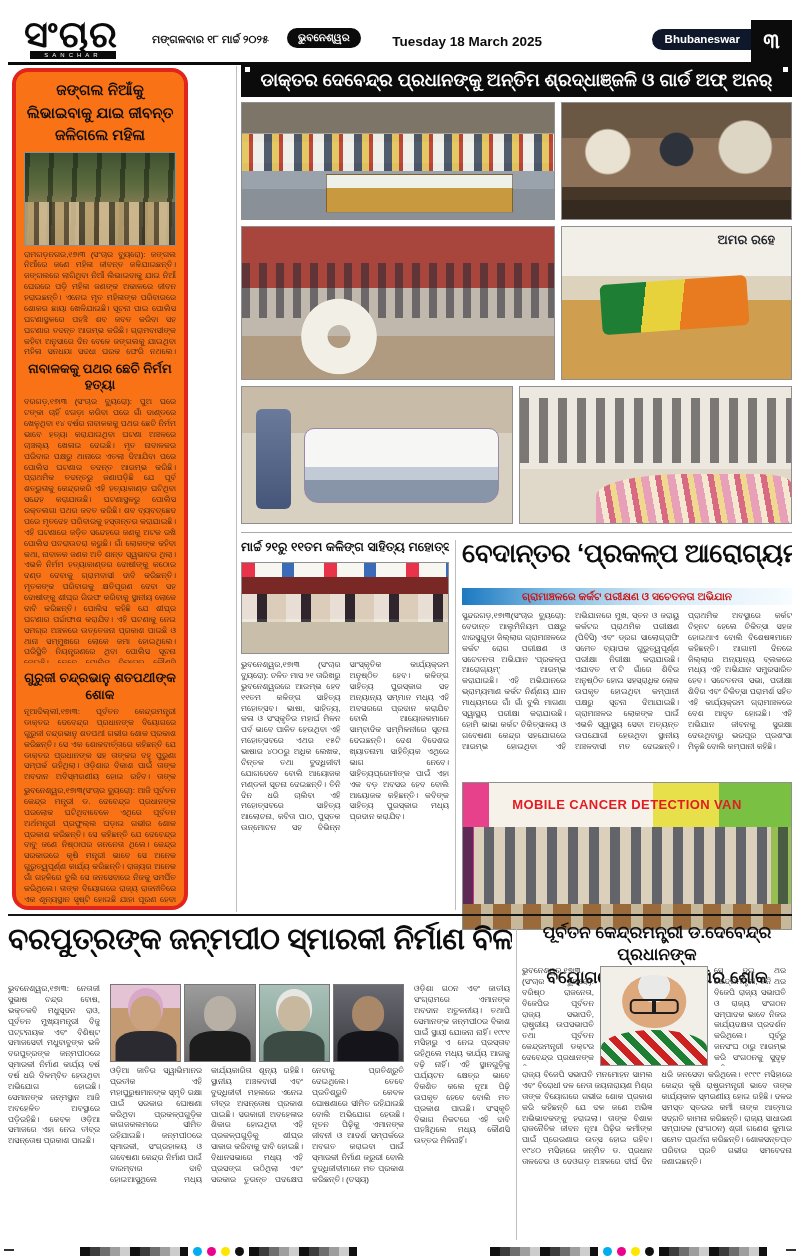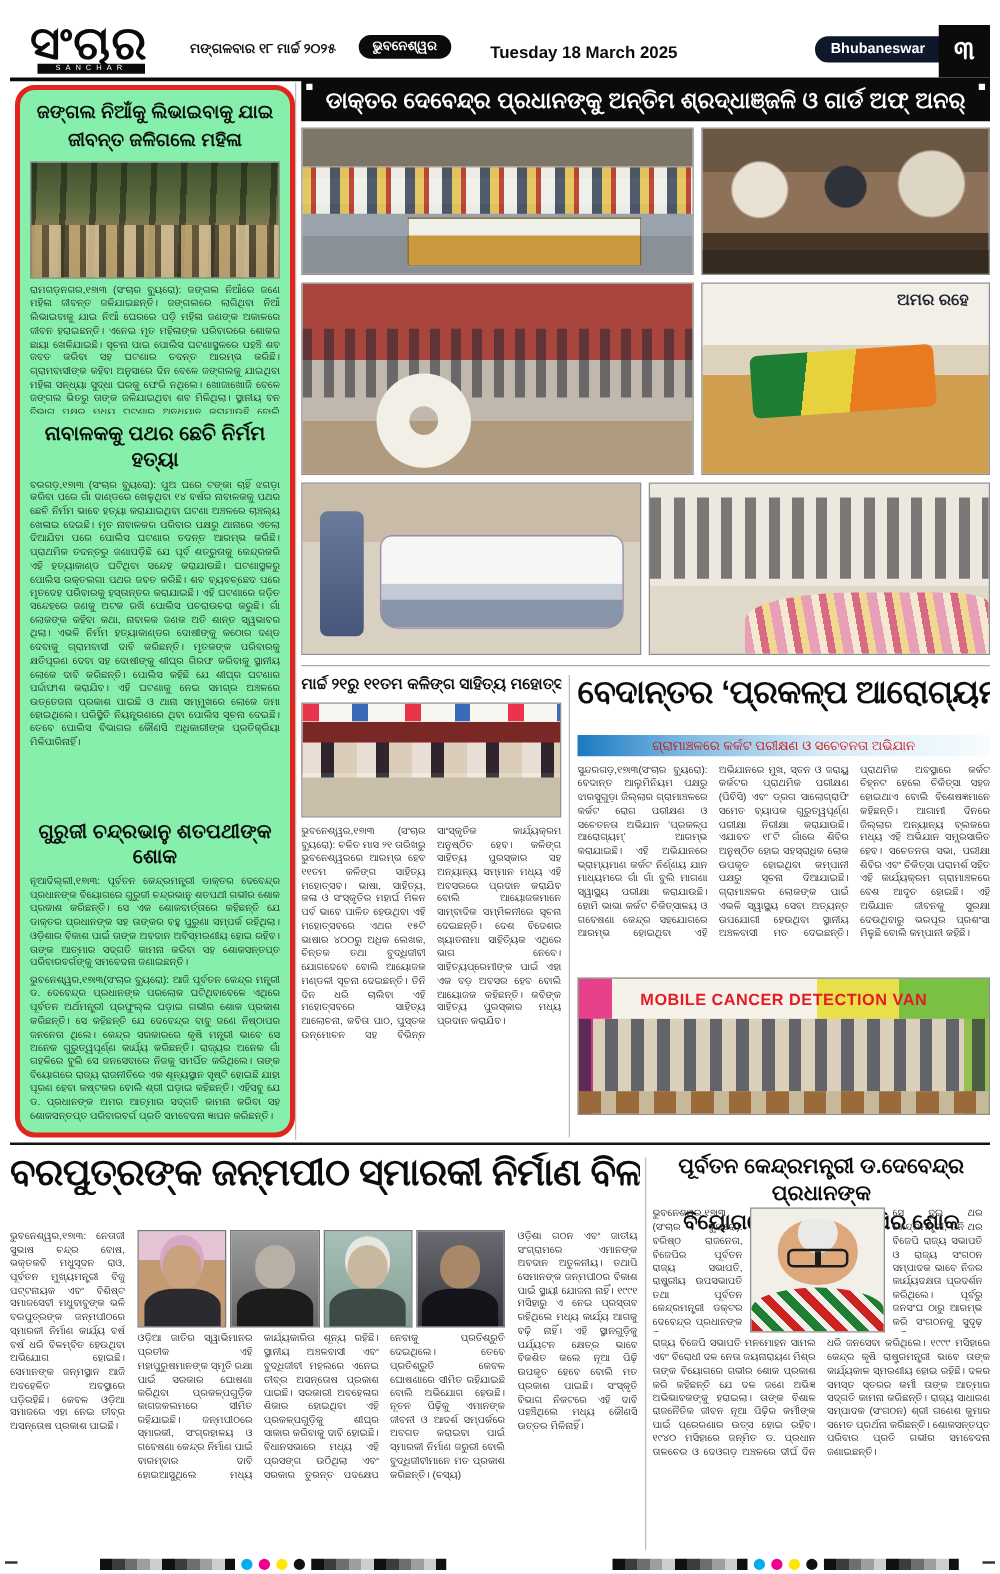--- a/index.html
+++ b/index.html
@@ -118,39 +118,39 @@
         transform:translateX(-50%);border-radius:48%;
         background:radial-gradient(circle at 50% 22%,#e9e9e7 0 30%,#dca87c 31% 100%);}
   .ph-pradhan::after{content:"";position:absolute;left:0;right:0;bottom:0;height:36%;
         border-radius:55% 55% 0 0;
         background:repeating-linear-gradient(45deg,#cc2222 0 7px,#f2f0ea 7px 12px,#1e7e34 12px 19px,#f2f0ea 19px 24px);}
   .ph-pradhan .specs{position:absolute;top:33%;left:50%;transform:translateX(-50%);width:42%;height:11%;
         border:2px solid #1c1c1c;border-radius:5px;z-index:2;
         background:linear-gradient(90deg,rgba(0,0,0,0) 45%,#1c1c1c 45% 55%,rgba(0,0,0,0) 55%);}
 
   
-  .red-box{position:absolute;left:12px;top:68px;width:224px;height:842px;border:4px solid #e1241c;
-        border-radius:16px;box-sizing:border-box;padding:7px 8px;overflow:hidden;background:#86efac;}
+  .red-box{position:absolute;left:12px;top:68px;width:176px;height:842px;border:4px solid #e1241c;
+        border-radius:16px;box-sizing:border-box;padding:7px 8px;overflow:hidden;background:#f97316;}
   .red-box .h1{font-size:15px;text-align:center;line-height:1.5;}
-  .red-box .h2{font-size:16px;text-align:center;line-height:1.3;margin-top:7px;}
+  .red-box .h2{font-size:13px;text-align:center;line-height:1.3;margin-top:7px;}
 
   
   .lead-banner{position:absolute;left:241px;top:64px;width:551px;height:33px;background:#0b0b0b;
         color:#fff;font-weight:bold;font-size:18px;text-align:center;line-height:33px;
         overflow:hidden;white-space:nowrap;}
   .lead-banner::before,.lead-banner::after{content:"";position:absolute;top:3px;width:5px;height:5px;background:#fff;}
   .lead-banner::before{left:4px;} .lead-banner::after{right:4px;}
 
   
   .kal-head{position:absolute;left:241px;top:540px;width:208px;font-size:12.5px;}
   .ved-head{position:absolute;left:462px;top:538px;width:330px;font-size:26px;letter-spacing:-.5px;}
   .ved-bar{position:absolute;left:462px;top:588px;width:330px;height:17px;
         background:linear-gradient(90deg,#1b79c0 0,#7db9e2 26%,#d7ecf8 60%,#f7fcff 100%);
         display:flex;align-items:center;justify-content:center;}
-  .ved-bar span{color:#cc1111;font-weight:normal;font-size:10.5px;white-space:nowrap;overflow:hidden;}
+  .ved-bar span{color:#cc1111;font-weight:bold;font-size:10.5px;white-space:nowrap;overflow:hidden;}
 
   
   .rule-mid{position:absolute;left:8px;top:914px;width:784px;height:2px;background:#161616;}
   .bl-head{position:absolute;left:8px;top:922px;width:504px;font-size:30px;text-align:center;letter-spacing:-.5px;}
   .br-head{position:absolute;left:522px;top:922px;width:270px;font-size:17px;text-align:center;line-height:1.32;}
 
   .cols2{column-count:2;column-gap:9px;}
   .cols3{column-count:3;column-gap:9px;}
 
   
@@ -212,21 +212,21 @@
   <div class="ph ph-panel" style="position:absolute;left:241px;top:562px;width:208px;height:92px;"></div>
   <div class="body-text cols2" style="position:absolute;left:241px;top:660px;width:208px;height:248px;">ଭୁବନେଶ୍ୱର,୧୭ା୩ (ସଂଚାର ବ୍ୟୁରୋ): ଚଳିତ ମାସ ୨୧ ତାରିଖରୁ ଭୁବନେଶ୍ୱରରେ ଆରମ୍ଭ ହେବ ୧୧ତମ କଳିଙ୍ଗ ସାହିତ୍ୟ ମହୋତ୍ସବ। ଭାଷା, ସାହିତ୍ୟ, କଳା ଓ ସଂସ୍କୃତିର ମହାର୍ଘ ମିଳନ ପର୍ବ ଭାବେ ପାଳିତ ହେଉଥିବା ଏହି ମହୋତ୍ସବରେ ଏଥର ୧୫ଟି ଭାଷାର ୪୦୦ରୁ ଅଧିକ ଲେଖକ, ଚିନ୍ତକ ତଥା ବୁଦ୍ଧିଜୀବୀ ଯୋଗଦେବେ ବୋଲି ଆୟୋଜକ ମଣ୍ଡଳୀ ସୂଚନା ଦେଇଛନ୍ତି। ତିନି ଦିନ ଧରି ଚାଲିବା ଏହି ମହୋତ୍ସବରେ ସାହିତ୍ୟ ଆଲୋଚନା, କବିତା ପାଠ, ପୁସ୍ତକ ଉନ୍ମୋଚନ ସହ ବିଭିନ୍ନ ସାଂସ୍କୃତିକ କାର୍ଯ୍ୟକ୍ରମ ଅନୁଷ୍ଠିତ ହେବ। କଳିଙ୍ଗ ସାହିତ୍ୟ ପୁରସ୍କାର ସହ ଅନ୍ୟାନ୍ୟ ସମ୍ମାନ ମଧ୍ୟ ଏହି ଅବସରରେ ପ୍ରଦାନ କରାଯିବ ବୋଲି ଆୟୋଜକମାନେ ସାମ୍ବାଦିକ ସମ୍ମିଳନୀରେ ସୂଚନା ଦେଇଛନ୍ତି। ଦେଶ ବିଦେଶର ଖ୍ୟାତନାମା ସାହିତ୍ୟିକ ଏଥିରେ ଭାଗ ନେବେ। ସାହିତ୍ୟପ୍ରେମୀଙ୍କ ପାଇଁ ଏହା ଏକ ବଡ଼ ଅବସର ହେବ ବୋଲି ଆୟୋଜକ କହିଛନ୍ତି। କବିଙ୍କ ସାହିତ୍ୟ ପୁରସ୍କାର ମଧ୍ୟ ପ୍ରଦାନ କରାଯିବ।</div>
 
   <div class="vline" style="left:455px;top:540px;height:370px;"></div>
 
   <div class="ved-head headline clip1">ବେଦାନ୍ତର ‘ପ୍ରକଳ୍ପ ଆରୋଗ୍ୟମ୍’</div>
   <div class="ved-bar">
     <span>ଗ୍ରାମାଞ୍ଚଳରେ କର୍କଟ ପରୀକ୍ଷଣ ଓ ସଚେତନତା ଅଭିଯାନ</span>
   </div>
   <div class="body-text cols3" style="position:absolute;left:462px;top:611px;width:330px;height:166px;">ସୁନ୍ଦରଗଡ଼,୧୭ା୩(ସଂଚାର ବ୍ୟୁରୋ): ବେଦାନ୍ତ ଆଲୁମିନିୟମ ପକ୍ଷରୁ ଝାରସୁଗୁଡ଼ା ଜିଲ୍ଲାର ଗ୍ରାମାଞ୍ଚଳରେ କର୍କଟ ରୋଗ ପରୀକ୍ଷଣ ଓ ସଚେତନତା ଅଭିଯାନ ‘ପ୍ରକଳ୍ପ ଆରୋଗ୍ୟମ୍’ ଆରମ୍ଭ କରାଯାଇଛି। ଏହି ଅଭିଯାନରେ ଭ୍ରାମ୍ୟମାଣ କର୍କଟ ନିର୍ଣ୍ଣୟ ଯାନ ମାଧ୍ୟମରେ ଗାଁ ଗାଁ ବୁଲି ମାଗଣା ସ୍ୱାସ୍ଥ୍ୟ ପରୀକ୍ଷା କରାଯାଉଛି। ହୋମି ଭାଭା କର୍କଟ ଚିକିତ୍ସାଳୟ ଓ ଗବେଷଣା କେନ୍ଦ୍ର ସହଯୋଗରେ ଆରମ୍ଭ ହୋଇଥିବା ଏହି ଅଭିଯାନରେ ମୁଖ, ସ୍ତନ ଓ ଜରାୟୁ କର୍କଟର ପ୍ରାଥମିକ ପରୀକ୍ଷଣ (ପିବିସି) ଏବଂ ଡ୍ରଗ ସାଲୋଗ୍ରାଫି ସମେତ ବ୍ୟାପକ ଗୁରୁତ୍ୱପୂର୍ଣ୍ଣ ପରୀକ୍ଷା ନିରୀକ୍ଷା କରାଯାଉଛି। ଏଯାବତ ୧୮ଟି ଗାଁରେ ଶିବିର ଅନୁଷ୍ଠିତ ହୋଇ ସହସ୍ରାଧିକ ଲୋକ ଉପକୃତ ହୋଇଥିବା କମ୍ପାନୀ ପକ୍ଷରୁ ସୂଚନା ଦିଆଯାଇଛି। ଗ୍ରାମାଞ୍ଚଳର ଲୋକଙ୍କ ପାଇଁ ଏଭଳି ସ୍ୱାସ୍ଥ୍ୟ ସେବା ଅତ୍ୟନ୍ତ ଉପଯୋଗୀ ହେଉଥିବା ସ୍ଥାନୀୟ ଅଞ୍ଚଳବାସୀ ମତ ଦେଇଛନ୍ତି। ପ୍ରାଥମିକ ଅବସ୍ଥାରେ କର୍କଟ ଚିହ୍ନଟ ହେଲେ ଚିକିତ୍ସା ସହଜ ହୋଇଥାଏ ବୋଲି ବିଶେଷଜ୍ଞମାନେ କହିଛନ୍ତି। ଆଗାମୀ ଦିନରେ ଜିଲ୍ଲାର ଅନ୍ୟାନ୍ୟ ବ୍ଲକରେ ମଧ୍ୟ ଏହି ଅଭିଯାନ ସମ୍ପ୍ରସାରିତ ହେବ। ସଚେତନତା ସଭା, ପରୀକ୍ଷା ଶିବିର ଏବଂ ଚିକିତ୍ସା ପରାମର୍ଶ ସହିତ ଏହି କାର୍ଯ୍ୟକ୍ରମ ଗ୍ରାମାଞ୍ଚଳରେ ବେଶ ଆଦୃତ ହୋଇଛି। ଏହି ଅଭିଯାନ ଜୀବନକୁ ସୁରକ୍ଷା ଦେଉଥିବାରୁ ଭରପୂର ପ୍ରଶଂସା ମିଳୁଛି ବୋଲି କମ୍ପାନୀ କହିଛି।</div>
-  <div class="ph ph-cancer" style="position:absolute;left:462px;top:782px;width:330px;height:110px;">
+  <div class="ph ph-cancer" style="position:absolute;left:462px;top:782px;width:330px;height:148px;">
     <div class="cv-banner">
       <span>MOBILE CANCER DETECTION VAN</span>
     </div>
   </div>
 
   <div class="rule-mid"></div>
 
   <div class="bl-head headline clip1">ବରପୁତ୍ରଙ୍କ ଜନ୍ମପୀଠ ସ୍ମାରକୀ ନିର୍ମାଣ ବିଳମ୍ବ</div>
   <div style="position:absolute;left:8px;top:984px;width:504px;display:flex;gap:10px;">
     <div class="body-text" style="width:92px;height:256px;">ଭୁବନେଶ୍ୱର,୧୭ା୩: ନେତାଜୀ ସୁଭାଷ ଚନ୍ଦ୍ର ବୋଷ, ଭକ୍ତକବି ମଧୁସୂଦନ ରାଓ, ପୂର୍ବତନ ମୁଖ୍ୟମନ୍ତ୍ରୀ ବିଜୁ ପଟ୍ଟନାୟକ ଏବଂ ବିଶିଷ୍ଟ ସମାଜସେବୀ ମଧୁବାବୁଙ୍କ ଭଳି ବରପୁତ୍ରଙ୍କ ଜନ୍ମପୀଠରେ ସ୍ମାରକୀ ନିର୍ମାଣ କାର୍ଯ୍ୟ ବର୍ଷ ବର୍ଷ ଧରି ବିଳମ୍ବିତ ହେଉଥିବା ଅଭିଯୋଗ ହୋଇଛି। ସେମାନଙ୍କ ଜନ୍ମସ୍ଥାନ ଆଜି ଅବହେଳିତ ଅବସ୍ଥାରେ ପଡ଼ିରହିଛି। କେବଳ ଓଡ଼ିଆ ସମାଜରେ ଏହା ନେଇ ତୀବ୍ର ଅସନ୍ତୋଷ ପ୍ରକାଶ ପାଇଛି।</div>

